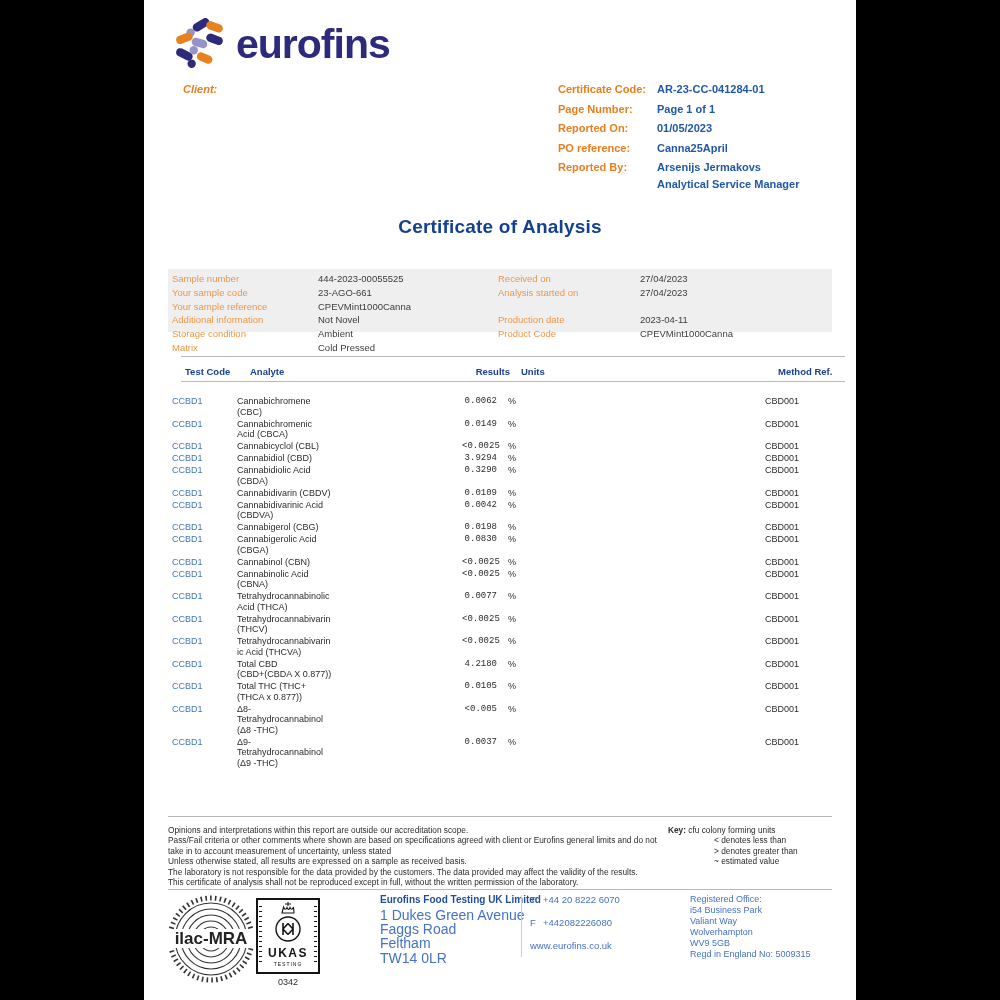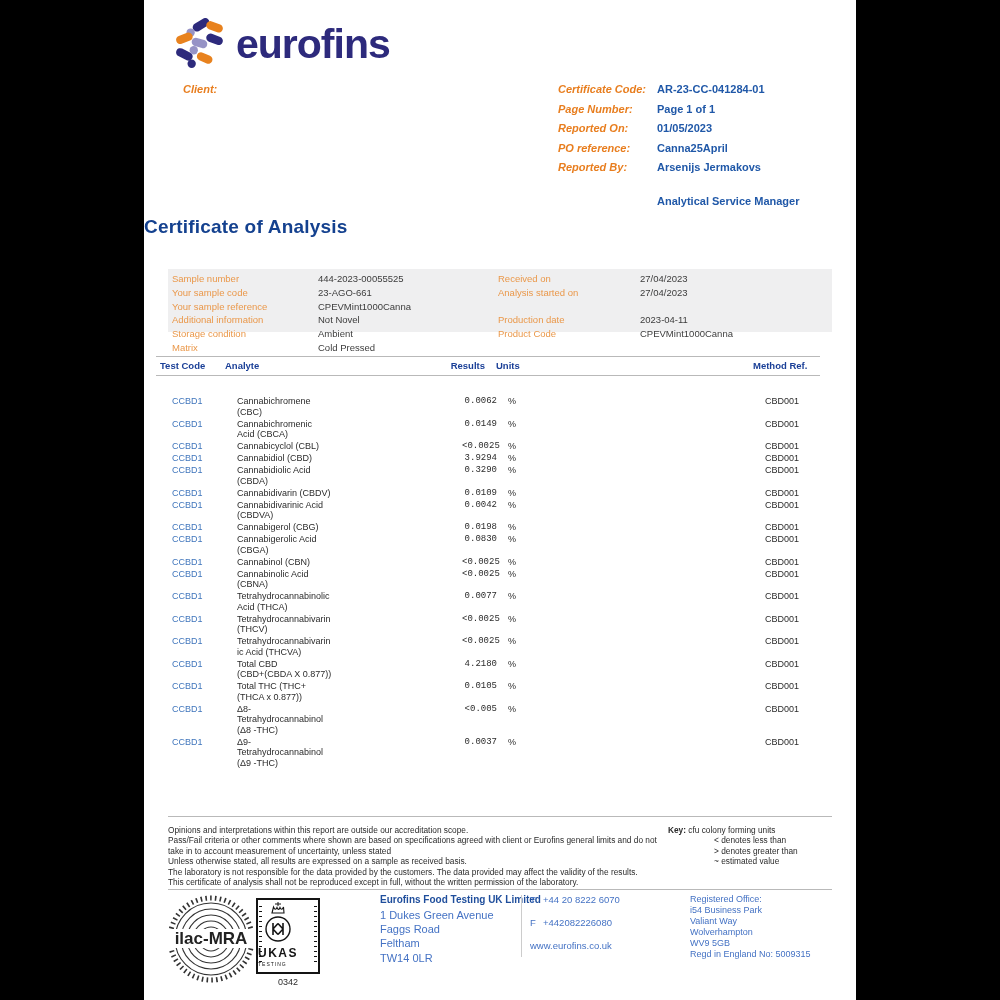--- a/index.html
+++ b/index.html
@@ -19,49 +19,49 @@
     font-size:41px; font-weight:bold; color:#2d2a7c; letter-spacing:-1px;
     margin-left:10px; line-height:52px;
   }
   .client-label {
     position:absolute; left:39px; top:83px;
     font-size:11px; font-weight:bold; font-style:italic; color:#e87e1f;
   }
   .meta-block { position:absolute; left:414px; top:83px; width:290px; }
   .meta-row { display:flex; margin-bottom:7.5px; }
   .meta-label {
-    width:99px; font-size:11px; font-weight:bold; font-style:italic; color:#e87e1f;
+    width:99px; font-size:11px; font-weight:bold; color:#e87e1f;
     flex-shrink:0; line-height:12px;
   }
   .meta-values { line-height:12px; }
   .meta-value { font-size:11px; font-weight:bold; color:#2058a8; }
-  .meta-value2 { margin-top:22px; }
+  .meta-value2 { margin-top:5px; }
   
   .title {
-    position:absolute; top:216px; left:0; width:100%; 
+    position:absolute; top:216px; left:0; width:100%; text-align:center;
     font-size:19px; font-weight:bold; color:#14418f; letter-spacing:0.2px;
   }
   
   .sample-block {
     position:absolute; left:24px; top:269px; width:664px; height:63px;
     background:#efeff0;
   }
   .sample-col { position:absolute; top:3px; }
   .sample-col.left  { left:4px; }
   .sample-col.right { left:330px; }
   .sample-row { display:flex; height:13.8px; font-size:9.5px; line-height:13.2px; }
   .sample-row .lbl { color:#ea984a; flex-shrink:0; }
   .sample-col.left  .lbl { width:146px; }
   .sample-col.right .lbl { width:142px; }
   .sample-row .val { color:#3c3c3c; }
   
   .thead {
-    position:absolute; left:12px; top:356px; width:660px;
+    position:absolute; left:37px; top:356px; width:660px;
     border-top:1px solid #b9b9b9; border-bottom:1px solid #b9b9b9;
-    padding:3px 0 4px 4px;
+    padding:9px 0 4px 4px;
   }
   .tgrid { display:grid; grid-template-columns:65px 225px 35px 72px 196px 67px; }
   .thead .hcell { font-size:9.5px; font-weight:bold; color:#1a3f97; }
   .h-results { text-align:right; }
   .h-units, .c-units { padding-left:11px; }
   .tbody { position:absolute; left:24px; top:396px; width:660px; padding-left:4px; }
   .trow { margin-bottom:1.5px; font-size:9px; line-height:10.5px; color:#2b2b2b; }
   .c-code { color:#4076bc; }
   .c-analyte { white-space:pre-line; }
   .c-result { text-align:right;font-family:Liberation Mono, monospace; }
@@ -73,32 +73,32 @@
     position:absolute; left:24px; top:825px; width:505px;
     font-size:8.3px; line-height:10.4px; color:#2b2b2b; white-space:pre-line;
   }
   .keyblock { position:absolute; left:524px; top:825px; font-size:8.3px; line-height:10.4px; color:#2b2b2b; }
   .key-first .key-label { font-weight:bold; }
   .key-entry { margin-left:46px; }
   
   .ilac { position:absolute; left:22px; top:894px; }
   .ukas-box {
     position:absolute; left:112px; top:898px; width:64px; height:76px;
-    border:2px solid #141414; box-sizing:border-box; text-align:left;
+    border:2px solid #141414; box-sizing:border-box; text-align:center;
   }
   .ukas-tick { position:absolute; top:6px; bottom:6px; width:3px;
     background:repeating-linear-gradient(#141414 0 1px, transparent 1px 5px); }
   .ukas-tick.l { left:1px; } .ukas-tick.r { right:1px; }
   .ukas-name { font-size:12px; font-weight:bold; letter-spacing:1.5px; color:#141414; margin-top:-2px; }
   .ukas-sub { font-size:5px; letter-spacing:1px; color:#141414; margin-top:1px; }
   .ukas-number { position:absolute; left:112px; top:977px; width:64px; text-align:center;
     font-size:9px; color:#2b2b2b; }
   .addr { position:absolute; left:189px; top:894px;margin-left:47px; }
   .addr-name { font-size:10px; font-weight:bold; color:#1f4e9c; }
-  .addr-line { font-size:11px; color:#4472c4; line-height:14.2px; }
+  .addr-line { font-size:14px; color:#4472c4; line-height:14.2px; }
   .addr-lines { margin-top:3px; }
   .vline { position:absolute; left:377px; top:895px; height:62px; border-left:1px solid #ccc; }
   .phone { position:absolute; left:386px; top:894px; font-size:9.5px; color:#4472c4; }
   .phone-row { display:flex; }
   .phone-row .pl { width:13px; }
   .phone-row.f { margin-top:12px; }
   .phone-row.w { margin-top:12px; }
   .registered { position:absolute; left:546px; top:894px; font-size:9px; line-height:11px; color:#4472c4; }
 </style>
 </head>

